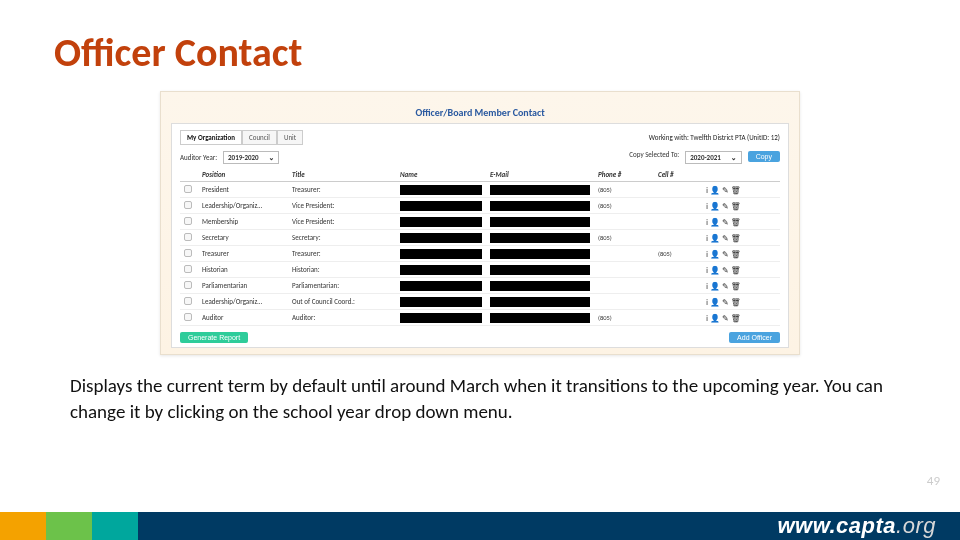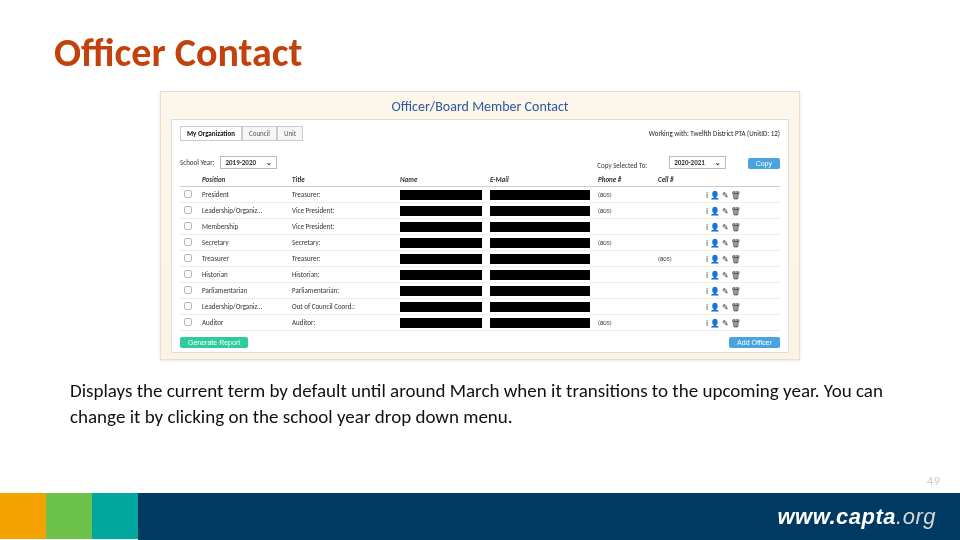--- a/index.html
+++ b/index.html
@@ -19,52 +19,53 @@
   .shot-wrap {
     margin: 0 auto;
     width: 640px;
     background: linear-gradient(#fdf6eb,#fdf3e4);
     border: 1px solid #e9dfce;
     box-shadow: 0 1px 3px rgba(0,0,0,.1);
     padding: 4px 10px 6px;
   }
   .panel-title {
     text-align: center;
-    font-size: 14px;
+    font-size: 10px;
     color: #2b5aa0;
-    font-weight: 400;
+    font-weight: 700;
     padding: 2px 0 4px;
+    margin-top: 8px;
   }
   .sheet {
     background: #fff;
     border: 1px solid #ddd;
     padding: 6px 8px 4px;
     font-size: 7px;
     color: #333;
   }
   .row { display: flex; align-items: center; }
-  .toprow { justify-content: space-between; margin-bottom: 15px; }
+  .toprow { justify-content: space-between; margin-bottom: 6px; }
   .tabs { display: flex; }
   .tab {
     border: 1px solid #ccc; padding: 2px 6px; font-size: 7px;
     background: #f6f6f6; color: #555;
   }
   .tab.active { background: #fff; color: #111; font-weight: 600; }
   .working { font-size: 7px; color: #222; }
   .ctrlrow { justify-content: space-between; margin-bottom: 4px; }
   .ctrl-left { display: flex; align-items: center; gap: 6px; }
   .lbl { font-size: 7px; line-height: 1; }
   .select {
     display: inline-flex; align-items: center; gap: 10px;
     border: 1px solid #bbb; padding: 1px 4px; font-size: 7px;
     background: #fff;
     font-weight: bold;
   }
   .select .chev { font-size: 7px; color: #333; }
-  .ctrl-right { display: flex; align-items: flex-end; gap: 22px; }
+  .ctrl-right { display: flex; align-items: flex-start; gap: 6px; }
   .btn {
     font-size: 7px; padding: 2px 8px; border-radius: 2px;
     color: #fff; background: #4aa3df; border: none;
   }
   .btn.green { background: #2ecc9a; }
   table { width: 100%; border-collapse: collapse; font-size: 7px; }
   th { text-align: left; font-weight: 700; color: #333; padding: 2px 4px; border-bottom: 1px solid #ccc; font-style: italic; }
   td { padding: 2px 4px; border-bottom: 1px solid #eee; vertical-align: middle; }
   .chk { display:inline-block; width:8px; height:8px; border:1px solid #bbb; border-radius:2px; background:#f7f7f7; }
   .blk { background:#000; height:10px; display:block; }
@@ -72,21 +73,21 @@
   .acts { color:#333; white-space: nowrap; }
   .acts span { display:inline-block; font-size:8px; margin-right:2px; }
   .bottomrow { display:flex; justify-content: space-between; margin-top: 6px; }
   .caption {
     padding: 18px 70px 0 70px;
     font-size: 19px;
     line-height: 1.35;
     color: #111;
   }
   .footer {
-    position: absolute; left:0; right:0; bottom:0; height:47px;
+    position: absolute; left:0; right:0; bottom:0; height:28px;
     display:flex; align-items:stretch;
   }
   .sq { width:46px; height:46px; }
   .sq.y { background:#f4a200; }
   .sq.g { background:#6cc24a; }
   .sq.t { background:#00a79d; }
   .bar { flex:1; background:#003a63; display:flex; align-items:center; justify-content:flex-end; padding-right:24px; }
   .url { color:#fff; font-weight:700; font-size:22px; letter-spacing:.5px; font-style:italic; font-family: "Segoe UI", Arial, sans-serif; }
   .url .org { color:#d8d8d8; font-weight:400; }
   .pg { position:absolute; right:20px; bottom:52px; color:#ccc; font-size:13px; }
@@ -112,21 +113,21 @@
       <div class="tabs">
         <div class="tab active">My Organization</div>
         <div class="tab">Council</div>
         <div class="tab">Unit</div>
       </div>
       <div class="working">Working with: Twelfth District PTA (UnitID: 12)</div>
     </div>
 
     <div class="row ctrlrow">
       <div class="ctrl-left">
-        <span class="lbl">School Year:</span>
+        <span class="lbl">Auditor Year:</span>
         <span class="select">
           <span>2019-2020</span>
           <span class="chev">⌄</span>
         </span>
       </div>
       <div class="ctrl-right">
         <span class="lbl">Copy Selected To:</span>
         <span class="select">
           <span>2020-2021</span>
           <span class="chev">⌄</span>

